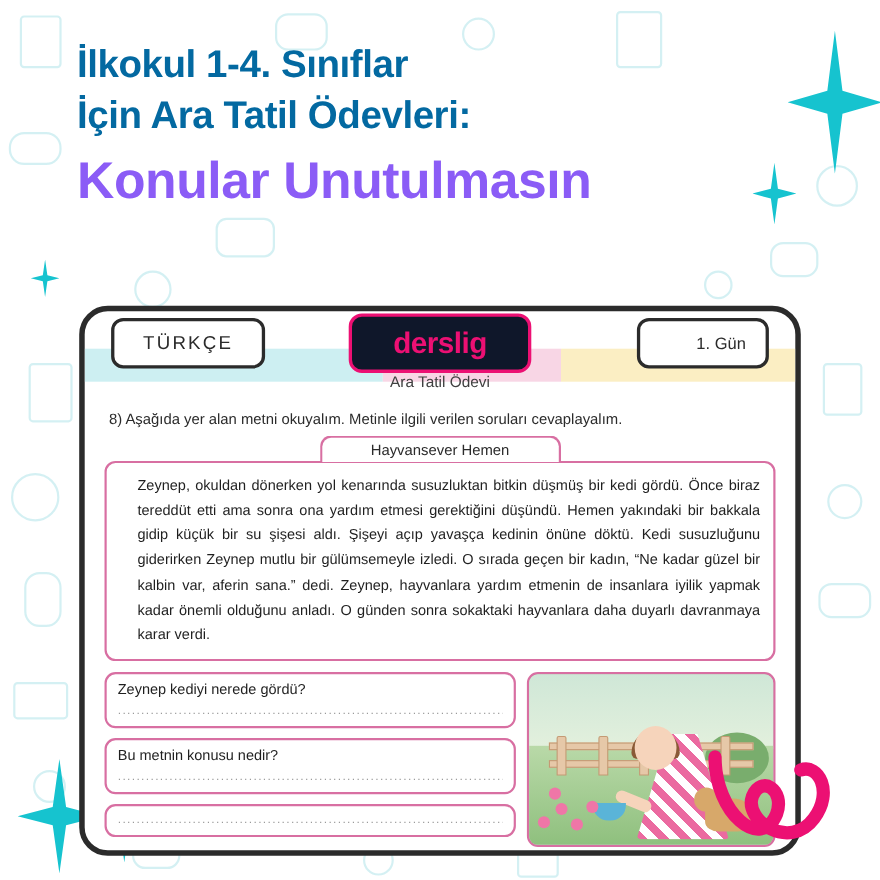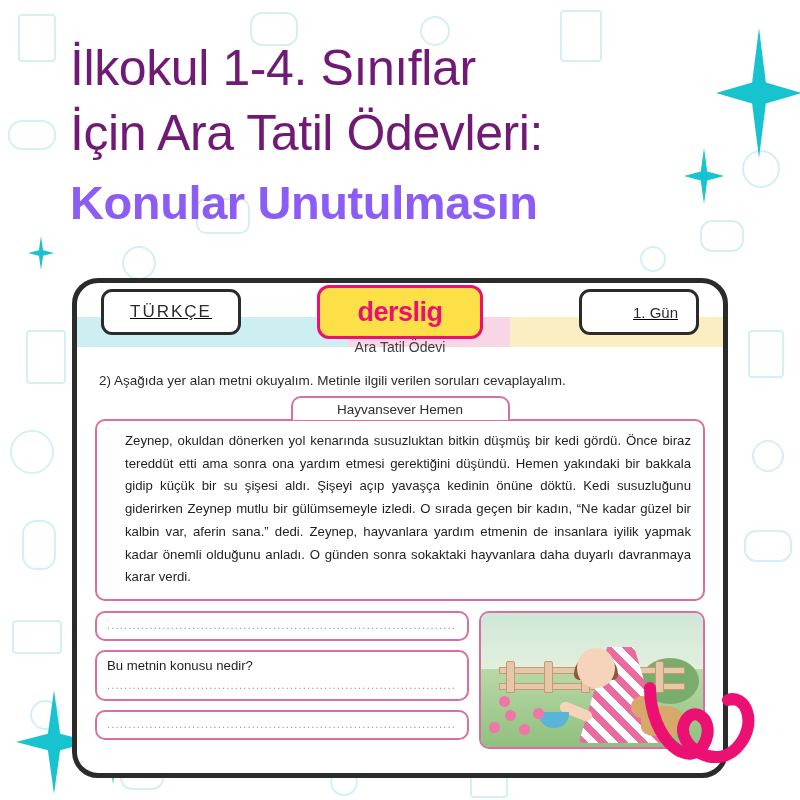--- a/index.html
+++ b/index.html
@@ -43,23 +43,23 @@
 
   
   .headline {
     position: absolute;
     left: 70px;
     top: 36px;
     width: 680px;
     z-index: 5;
   }
   .headline .l1, .headline .l2 {
-    font-size: 50px;
-    font-weight: normal;
-    color: #701a75;
+    font-size: 35px;
+    font-weight: bold;
+    color: #0369a1;
     line-height: 1.30;
     letter-spacing: -0.4px;
   }
   .headline .l3 {
     font-size: 47px;
     font-weight: bold;
     color: #8b5cf6;
     line-height: 1.30;
     margin-top: 6px;
     letter-spacing: -0.4px;
@@ -105,42 +105,41 @@
     position: absolute;
     top: 6px;
     background: #ffffff;
     border: 3px solid #2b2b2b;
     border-radius: 11px;
     height: 46px;
     display: flex;
     align-items: center;
     justify-content: center;
     box-sizing: border-box;
-    text-decoration: underline;
   }
   .tag-subject { left: 24px; width: 140px; }
   .tag-subject span {
     font-size: 17px;
     letter-spacing: 2px;
     color: #2b2b2b;
   }
   .tag-day { right: 24px; width: 120px; padding-left: 33px; }
   .tag-day span {
     font-size: 15px;
     color: #2b2b2b;
   }
 
   .logo-box {
     position: absolute;
     left: 50%;
     transform: translateX(-50%);
     top: 2px;
     width: 160px;
     height: 48px;
-    background: #fde047;
+    background: #0f172a;
     border: 3px solid #ec1073;
     border-radius: 12px;
     display: flex;
     align-items: center;
     justify-content: center;
   }
   .logo-box span {
     font-size: 27px;
     font-weight: bold;
     color: #ec1073;
@@ -358,30 +357,31 @@
 
       <div class="tag tag-day">
         <span>1. Gün</span>
       </div>
 
       <div class="sheet-subtitle">Ara Tatil Ödevi</div>
     </div>
 
     <div class="sheet-body">
 
-      <div class="instruction">2) Aşağıda yer alan metni okuyalım. Metinle ilgili verilen soruları cevaplayalım.</div>
+      <div class="instruction">8) Aşağıda yer alan metni okuyalım. Metinle ilgili verilen soruları cevaplayalım.</div>
 
       <div class="story-title">Hayvansever Hemen</div>
       <div class="story-box">Zeynep, okuldan dönerken yol kenarında susuzluktan bitkin düşmüş bir kedi gördü. Önce biraz tereddüt etti ama sonra ona yardım etmesi gerektiğini düşündü. Hemen yakındaki bir bakkala gidip küçük bir su şişesi aldı. Şişeyi açıp yavaşça kedinin önüne döktü. Kedi susuzluğunu giderirken Zeynep mutlu bir gülümsemeyle izledi. O sırada geçen bir kadın, “Ne kadar güzel bir kalbin var, aferin sana.” dedi. Zeynep, hayvanlara yardım etmenin de insanlara iyilik yapmak kadar önemli olduğunu anladı. O günden sonra sokaktaki hayvanlara daha duyarlı davranmaya karar verdi.</div>
 
       <div class="qa-area">
 
         <div class="q-col">
 
           <div class="q-box">
+            <div class="q-text">Zeynep kediyi nerede gördü?</div>
             <span class="dots">.........................................................................................................</span>
           </div>
 
           <div class="q-box">
             <div class="q-text">Bu metnin konusu nedir?</div>
             <span class="dots">.........................................................................................................</span>
           </div>
 
           <div class="q-box">
             <span class="dots">.........................................................................................................</span>

